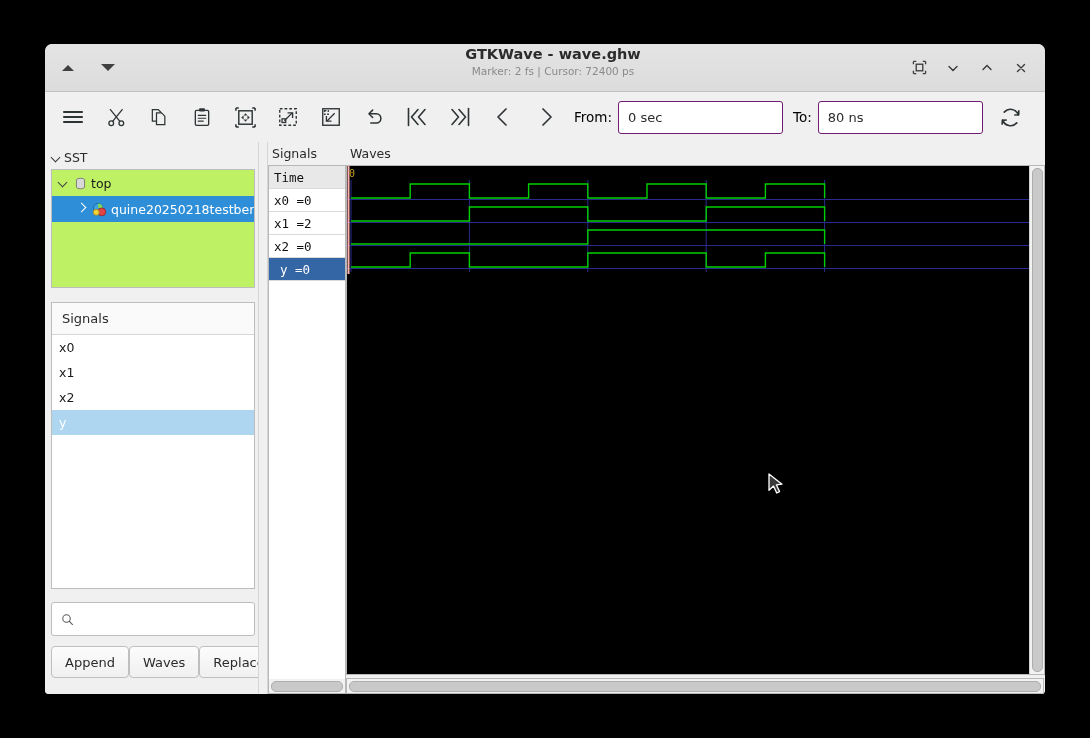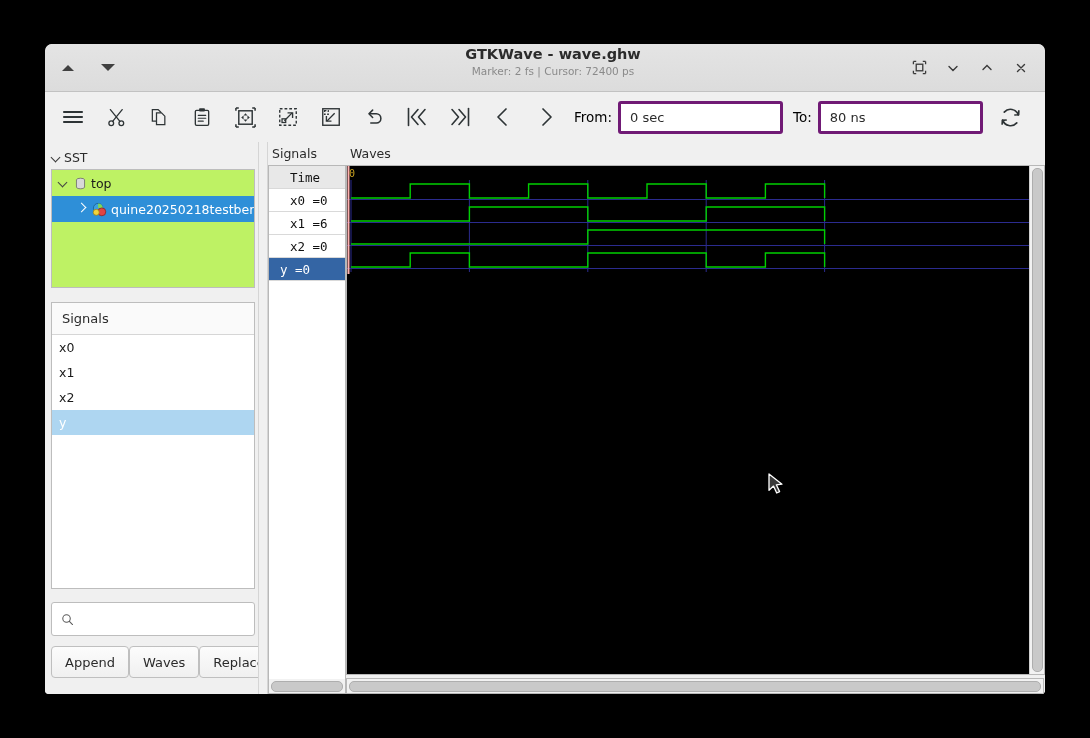--- a/index.html
+++ b/index.html
@@ -28,21 +28,21 @@
   .wbtn{width:32px;height:30px;display:flex;align-items:center;justify-content:center;
         color:#3a3a3a;cursor:default;border-radius:3px;}
 
   
   #toolbar{height:50px;background:#f0f0f0;border-bottom:1px solid #d0d0d0;
            display:flex;align-items:center;padding:0 10px;gap:0px;}
   .tool{width:36px;height:36px;display:flex;align-items:center;justify-content:center;
         color:#2e3436;cursor:default;border-radius:3px;flex:none;}
   .tool.pad{margin-right:7px;}
   .tbl-label{font-size:13.5px;color:#000000;margin:0 6px 0 10px;}
-  .tbl-input{height:33px;border:3px solid #701a75;background:#fff;border-radius:3px;
+  .tbl-input{height:33px;border:1px solid #701a75;background:#fff;border-radius:3px;
              font-size:13px;color:#2b2b2b;padding:0 9px;display:flex;align-items:center;
              box-sizing:border-box;}
   #fromField{width:165px;}
   #toField{width:165px;}
 
   
   #main{position:absolute;left:0;right:0;top:98px;bottom:0;display:flex;background:#f0f0f0;}
 
   
   #left{width:210px;flex:none;display:flex;flex-direction:column;padding:6px 0 0 3px;}
@@ -88,21 +88,21 @@
            border-right:1px solid #d5d5d5;}
 
   
   #right{flex:1;display:flex;flex-direction:column;min-width:0;padding-top:4px;}
   #wavetop{flex:1;display:flex;min-height:0;}
   #namescol{width:78px;flex:none;display:flex;flex-direction:column;}
   .col-cap{font-size:12.5px;color:#2b2b2b;padding:0 0 3px 4px;height:16px;}
   #namesbox{flex:1;border:1px solid #b8b8b8;border-bottom:0;background:#fff;overflow:hidden;
             display:flex;flex-direction:column;}
   .nm{height:23px;font-family:"DejaVu Sans Mono","Liberation Mono",monospace;font-size:12.5px;
-      color:#111;display:flex;align-items:center;padding-left:21px;
+      color:#111;display:flex;align-items:center;padding-left:5px;
       border-bottom:1px solid #d9d9d9;box-sizing:border-box;}
   .nm.time{background:#e8e8e8;color:#111;}
   .nm.sel{background:#3465a4;color:#fff;padding-left:11px;}
   #nmscroll{height:14px;border:1px solid #b8b8b8;border-top:0;background:#f2f2f2;
             display:flex;align-items:center;padding:0 2px;}
   .sb-thumb{height:9px;background:#c9c9c9;border:1px solid #aeaeae;border-radius:5px;}
 
   #wavecol{flex:1;display:flex;flex-direction:column;min-width:0;}
   #wavepanel{flex:1;display:flex;min-height:0;border:1px solid #b8b8b8;background:#000;
              box-sizing:border-box;}
@@ -322,21 +322,21 @@
     <div id="divider"></div>
 
     <div id="right">
       <div id="wavetop">
 
         <div id="namescol">
           <div class="col-cap">Signals</div>
           <div id="namesbox">
             <div class="nm time">Time</div>
             <div class="nm">x0 =0</div>
-            <div class="nm">x1 =6</div>
+            <div class="nm">x1 =2</div>
             <div class="nm">x2 =0</div>
             <div class="nm sel">y =0</div>
             <div style="flex:1"></div>
           </div>
           <div id="nmscroll">
             <div class="sb-thumb" style="width:100%"></div>
           </div>
         </div>
 
         <div id="wavecol">

